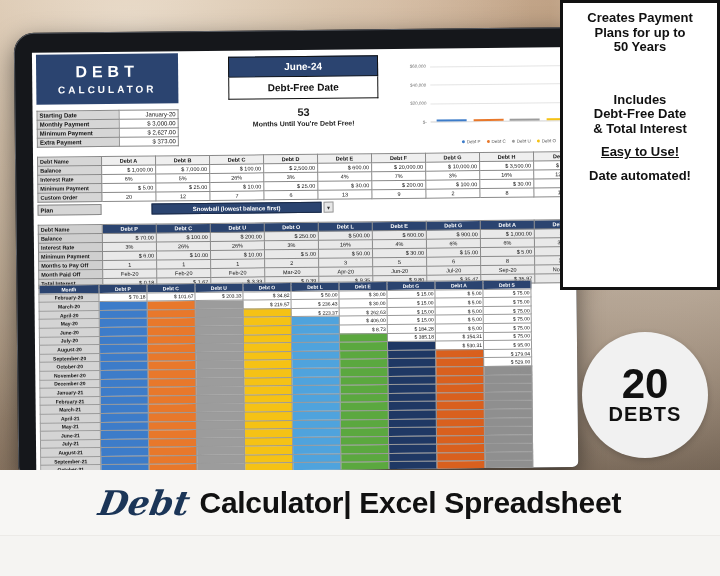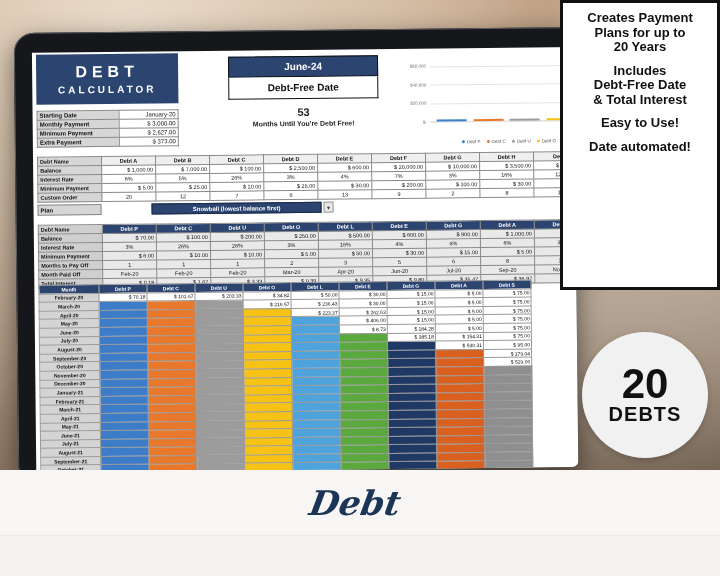--- a/index.html
+++ b/index.html
@@ -680,30 +680,31 @@
           </tbody>
       </table>
 
     </div>
   </div>
 </div>
 
 <div id="panel">
   <div class="blk b2" style="white-space: pre-line;">Creates Payment
 Plans for up to
-20 Years</div>
-  <div class="blk b3" style="white-space: pre-line;">Includes
+50 Years</div>
+  <div class="blk b3" style="white-space: pre-line; margin-top: 29px;">Includes
 Debt-Free Date
 &amp; Total Interest</div>
-  <div class="blk b4" style="white-space: pre-line;">Easy to Use!</div>
+  <div class="blk b4" style="white-space: pre-line; text-decoration: underline;">Easy to Use!</div>
   <div class="blk b5" style="white-space: pre-line;">Date automated!</div>
 </div>
 
 <div id="badge">
   <div class="n">20</div>
   <div class="d">DEBTS</div>
 </div>
 
 <div id="footer">
   <div id="footer-bar">
     <span class="script">Debt</span>
+    <span class="main">Calculator| Excel Spreadsheet</span>
   </div>
 </div>
 
 </body></html>

